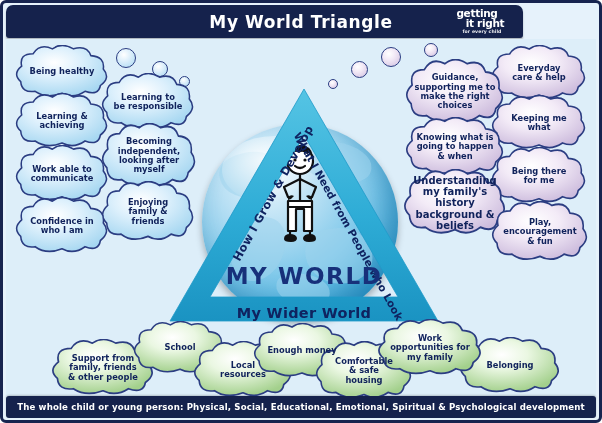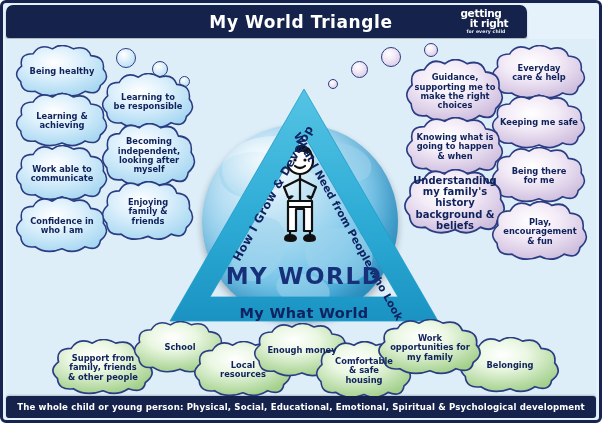--- a/index.html
+++ b/index.html
@@ -11,24 +11,25 @@
   #poster{
     position:relative;width:602px;height:423px;
     background:#e6f2fb;
     box-sizing:border-box;
     border:3px solid #17244f;
     border-radius:6px;
     overflow:hidden;
   }
   
   #header{
-    position:absolute;left:3px;top:2px;width:521px;height:33px;
+    position:absolute;left:3px;top:2px;width:484px;height:33px;
     background:#15224c;
     border-radius:7px 7px 3px 3px;
     box-shadow:0 2px 2px rgba(0,0,0,.25);
+    padding-left:33px;
   }
   #header-title{
     position:absolute;left:0;top:0;width:590px;height:33px;
     display:flex;align-items:center;justify-content:center;
     color:#ffffff;font-size:17px;font-weight:bold;
     letter-spacing:.6px;
     font-family:"DejaVu Sans", sans-serif;
   }
   #logo{
     position:absolute;right:7px;top:1px;width:68px;height:31px;
@@ -180,21 +181,21 @@
             <stop offset="0%" stop-color="#55c4e4"></stop>
             <stop offset="55%" stop-color="#2eacd6"></stop>
             <stop offset="100%" stop-color="#1a93c2"></stop>
           </linearGradient>
         </defs>
         <path d="M138,6 L272,238 L4,238 Z
                  M138,52 L232,214 L44,214 Z" fill="url(#triGrad)" fill-rule="evenodd" stroke="#1f9ac9" stroke-width="0.8" stroke-linejoin="round"></path>
       </svg>
       <div class="tri-label" id="lbl-left">How I Grow &amp; Develop</div>
       <div class="tri-label" id="lbl-right">What I Need from People who Look After Me</div>
-      <div class="tri-label" id="lbl-bottom">My What World</div>
+      <div class="tri-label" id="lbl-bottom">My Wider World</div>
       <div id="myworld">MY WORLD</div>
     </div>
 
     
     <div class="dot blue" style="left:46px;top:6px;width:13px;height:13px;"></div>
     <div class="dot blue" style="left:110px;top:9px;width:18px;height:18px;"></div>
     <div class="dot blue" style="left:146px;top:22px;width:14px;height:14px;"></div>
     <div class="dot blue" style="left:173px;top:37px;width:9px;height:9px;"></div>
     <div class="dot purple" style="left:322px;top:40px;width:8px;height:8px;"></div>
     <div class="dot purple" style="left:345px;top:22px;width:15px;height:15px;"></div>
@@ -288,21 +289,21 @@
         </svg>
       <span class="txt" style="white-space:pre-line">Guidance,
 supporting me to
 make the right
 choices</span>
     </div>
     <div class="cloud" style="left:484px;top:56px;width:98px;height:56px;">
       <svg viewBox="0 0 100 56" preserveAspectRatio="none">
           <path d="M22,48 Q8,50 7,38 Q-2,30 8,22 Q5,9 20,9 Q27,-2 40,4 Q50,-3 62,4 Q76,0 80,11 Q95,12 93,25 Q101,34 90,42 Q88,53 74,48 Q62,56 50,50 Q34,56 22,48 Z" fill="url(#purpC)" stroke="#2b3d82" stroke-width="1.6"></path>
         </svg>
-      <span class="txt" style="white-space:pre-line">Keeping me safe</span>
+      <span class="txt" style="white-space:pre-line">Keeping me what</span>
     </div>
     <div class="cloud" style="left:398px;top:78px;width:102px;height:60px;">
       <svg viewBox="0 0 100 56" preserveAspectRatio="none">
           <path d="M22,48 Q8,50 7,38 Q-2,30 8,22 Q5,9 20,9 Q27,-2 40,4 Q50,-3 62,4 Q76,0 80,11 Q95,12 93,25 Q101,34 90,42 Q88,53 74,48 Q62,56 50,50 Q34,56 22,48 Z" fill="url(#purpC)" stroke="#2b3d82" stroke-width="1.6"></path>
         </svg>
       <span class="txt" style="white-space:pre-line">Knowing what is
 going to happen
 &amp; when</span>
     </div>
     <div class="cloud" style="left:484px;top:108px;width:98px;height:58px;">

